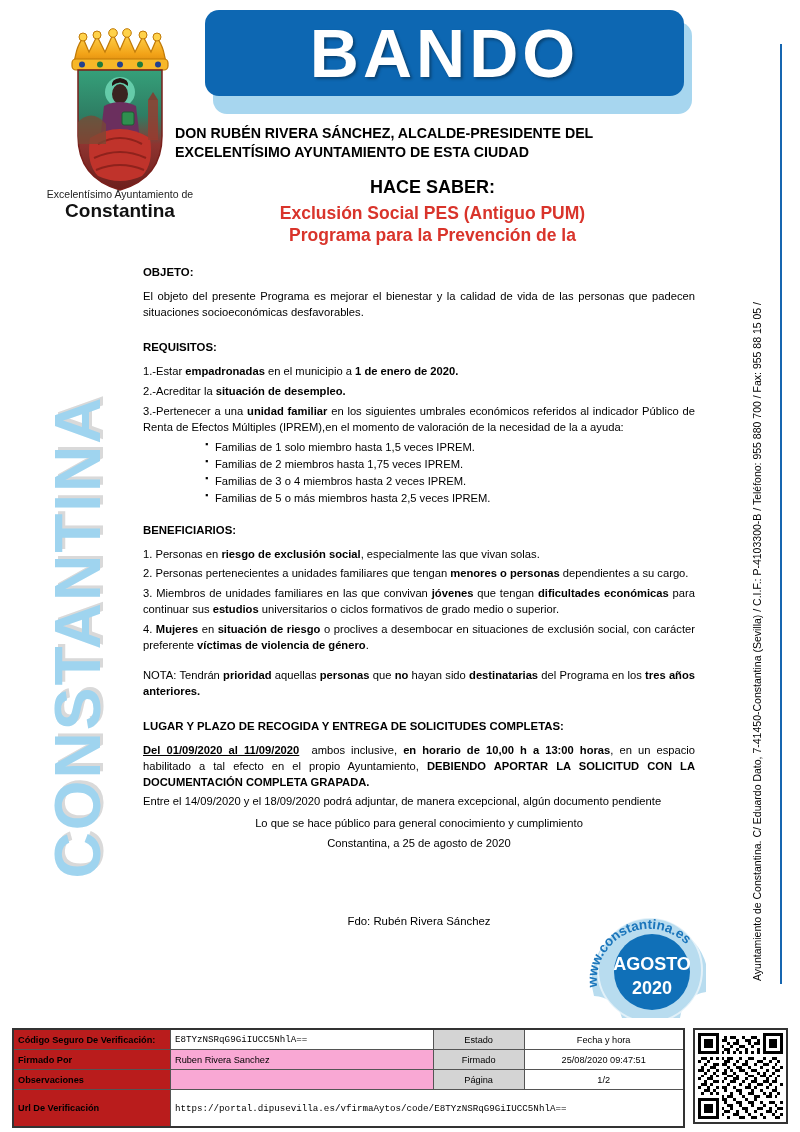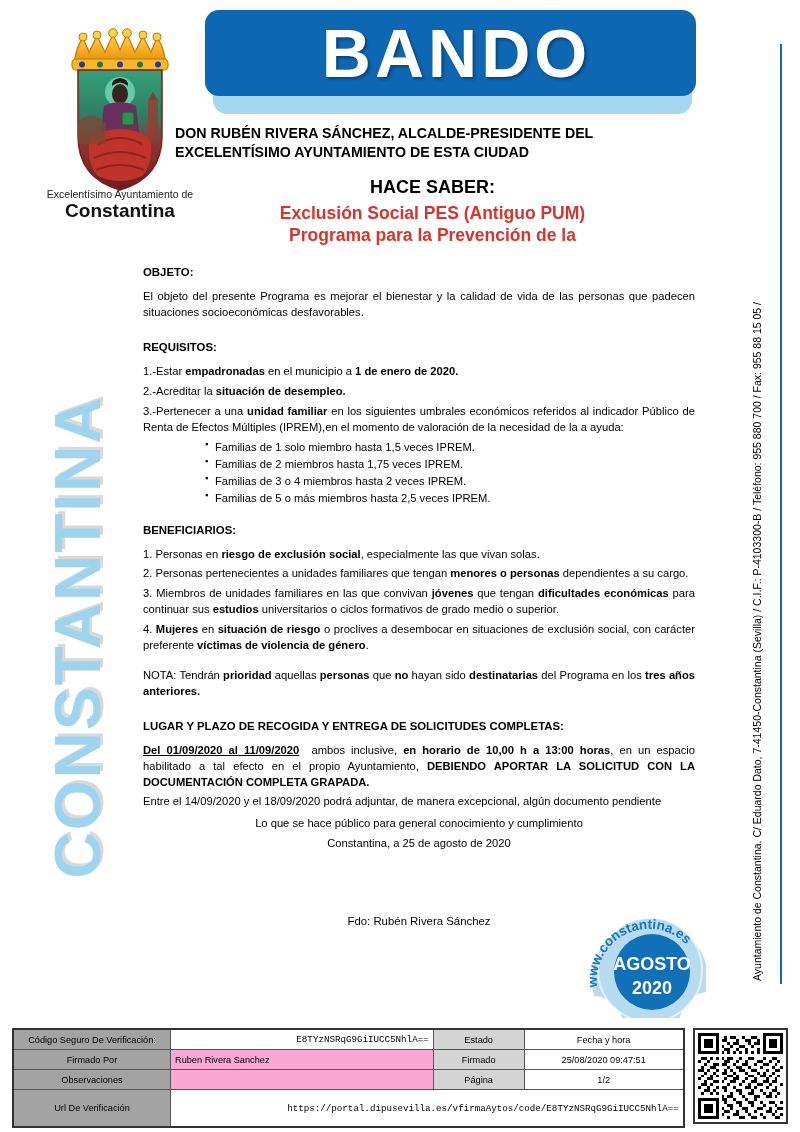--- a/index.html
+++ b/index.html
@@ -37,21 +37,21 @@
   .crest-sub{position:absolute; left:20px; top:188px; width:200px; text-align:center;
              font-size:10.5px; color:#222;}
   .crest-name{position:absolute; left:20px; top:200px; width:200px; text-align:center;
              font-size:19px; font-weight:bold; color:#111;}
 
   .bando-wrap{position:absolute; left:205px; top:10px; width:487px; height:100px;}
   .bando-shadow{position:absolute; left:8px; top:12px; width:479px; height:92px;
       background:#a7d6ef; border-radius:14px;}
   .bando{position:absolute; left:0; top:0; width:479px; height:86px;
       background:#0d67b2; border-radius:14px;
-      display:flex; align-items:center; justify-content:center;padding-left:12px;}
+      display:flex; align-items:center; justify-content:center;}
   .bando span{color:#fff; font-size:68px; font-weight:bold; letter-spacing:4px;
       line-height:1; text-shadow:2px 2px 3px rgba(0,0,0,.35);}
 
   .title1{position:absolute; left:175px; top:124px; width:515px; 
       font-size:14.2px; font-weight:bold; line-height:1.35;}
   .hace{position:absolute; left:175px; top:177px; width:515px; text-align:center;
       font-size:18px; font-weight:bold;}
   .prog{position:absolute; left:175px; top:202px; width:515px; text-align:center;
       font-size:17.5px; font-weight:bold; color:#d9342b; line-height:1.28;}
 
@@ -74,23 +74,23 @@
 
   
   .seal{position:absolute; left:588px; top:900px; width:124px; height:118px; z-index:4;}
 
   
   .foot{position:absolute; left:12px; top:1028px; width:776px; z-index:5;
         display:flex; align-items:flex-start; gap:8px;}
   table.sig{border-collapse:collapse; width:678px; table-layout:fixed;
         border:2px solid #333;}
   table.sig td{border:1px solid #555; font-size:9.2px; height:17px; padding:1px 4px;}
-  td.lbl{background:#a3a3a3; text-align:center; font-weight:normal; width:148px;}
+  td.lbl{background:#b91c1c; text-align:left; font-weight:bold; width:148px;}
   td.val{background:#fff;}
-  td.mono{font-family:"Liberation Mono",monospace; text-align:right; font-size:8.6px;margin-top:36px;}
+  td.mono{font-family:"Liberation Mono",monospace; text-align:left; font-size:8.6px;margin-top:36px;}
   td.valL{background:#f9a8d4; text-align:left; font-size:9px;}
   td.k2{background:#d4d4d4; text-align:center; width:82px;}
   td.v2{background:#fff; text-align:center; width:150px;}
   .qrbox{width:86px; height:86px; border:2px solid #333; padding:3px; background:#fff;}
   .qr{width:100%; height:100%; display:block;}
 </style>
 </head>
 <body>
 
 <div class="watermark">CONSTANTINA</div>

